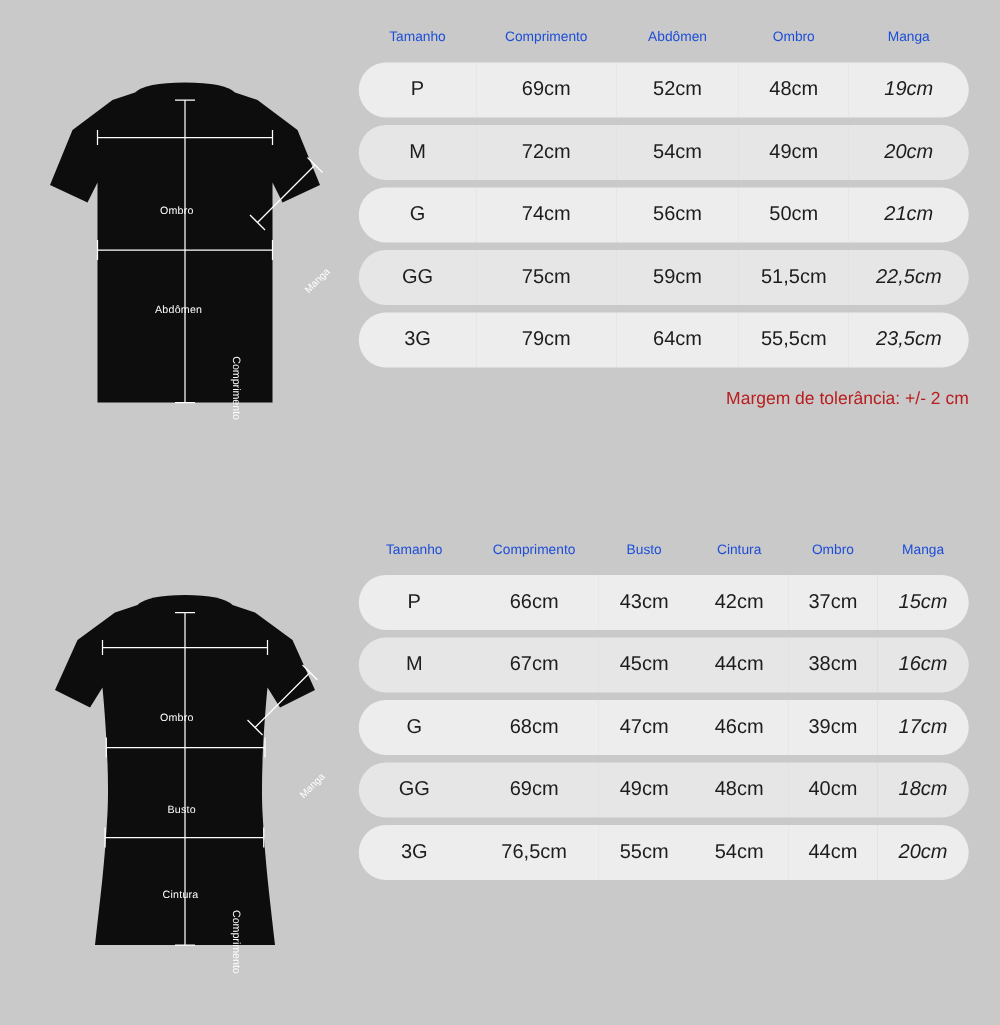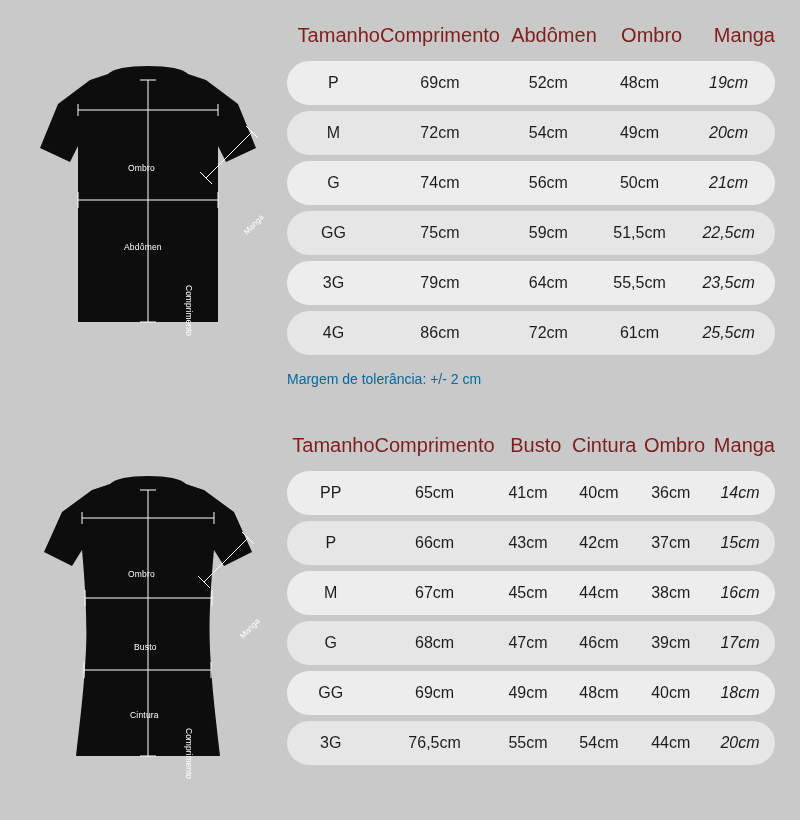--- a/index.html
+++ b/index.html
@@ -48,24 +48,24 @@
 
   .tbl {
     width: 488px;
     margin-left: 2px;
     border-collapse: separate;
     border-spacing: 0 6px;
     font-size: 15px;
   }
   .tbl th {
     font-weight: 400;
-    color: #7f1d1d;
-    font-size: 20px;
+    color: #1d4ed8;
+    font-size: 11px;
     padding: 4px 0 8px 0;
-    text-align: right;
+    text-align: center;
     white-space: nowrap;
   }
   .tbl td {
     background: #ededed;
     text-align: center;
     padding: 13px 0;
     font-size: 16px;
     color: #1d1d1d;
     white-space: nowrap;
   }
@@ -74,23 +74,23 @@
     border-bottom-left-radius: 22px;
   }
   .tbl td:last-child {
     border-top-right-radius: 22px;
     border-bottom-right-radius: 22px;
     font-style: italic;
   }
   .tbl tbody tr:nth-child(even) td { background: #e6e6e6; }
 
   .tolerance {
-    text-align: left;
+    text-align: right;
     font-size: 14px;
-    color: #0369a1;
+    color: #b91c1c;
     margin-top: 10px;
     width: 488px;
     margin-left: 2px;
   }
 
   
   .lbl {
     position: absolute;
     color: #fff;
     font-size: 8.5px;
@@ -193,27 +193,20 @@
             <td>59cm</td>
             <td>51,5cm</td>
             <td>22,5cm</td>
           </tr>
           <tr>
             <td>3G</td>
             <td>79cm</td>
             <td>64cm</td>
             <td>55,5cm</td>
             <td>23,5cm</td>
-          </tr>
-          <tr>
-            <td>4G</td>
-            <td>86cm</td>
-            <td>72cm</td>
-            <td>61cm</td>
-            <td>25,5cm</td>
           </tr>
         </tbody>
       </table>
       <div class="tolerance">Margem de tolerância: +/- 2 cm</div>
     </div>
   </div>
 
   <div class="panel panel-bottom">
 
     <div class="illus-col">
@@ -267,28 +260,20 @@
             <th style="width:90px">Tamanho</th>
             <th style="width:104px">Comprimento</th>
             <th style="width:74px">Busto</th>
             <th style="width:80px">Cintura</th>
             <th style="width:72px">Ombro</th>
             <th style="width:74px">Manga</th>
           </tr>
         </thead>
         <tbody>
           <tr>
-            <td>PP</td>
-            <td>65cm</td>
-            <td>41cm</td>
-            <td>40cm</td>
-            <td>36cm</td>
-            <td>14cm</td>
-          </tr>
-          <tr>
             <td>P</td>
             <td>66cm</td>
             <td>43cm</td>
             <td>42cm</td>
             <td>37cm</td>
             <td>15cm</td>
           </tr>
           <tr>
             <td>M</td>
             <td>67cm</td>

